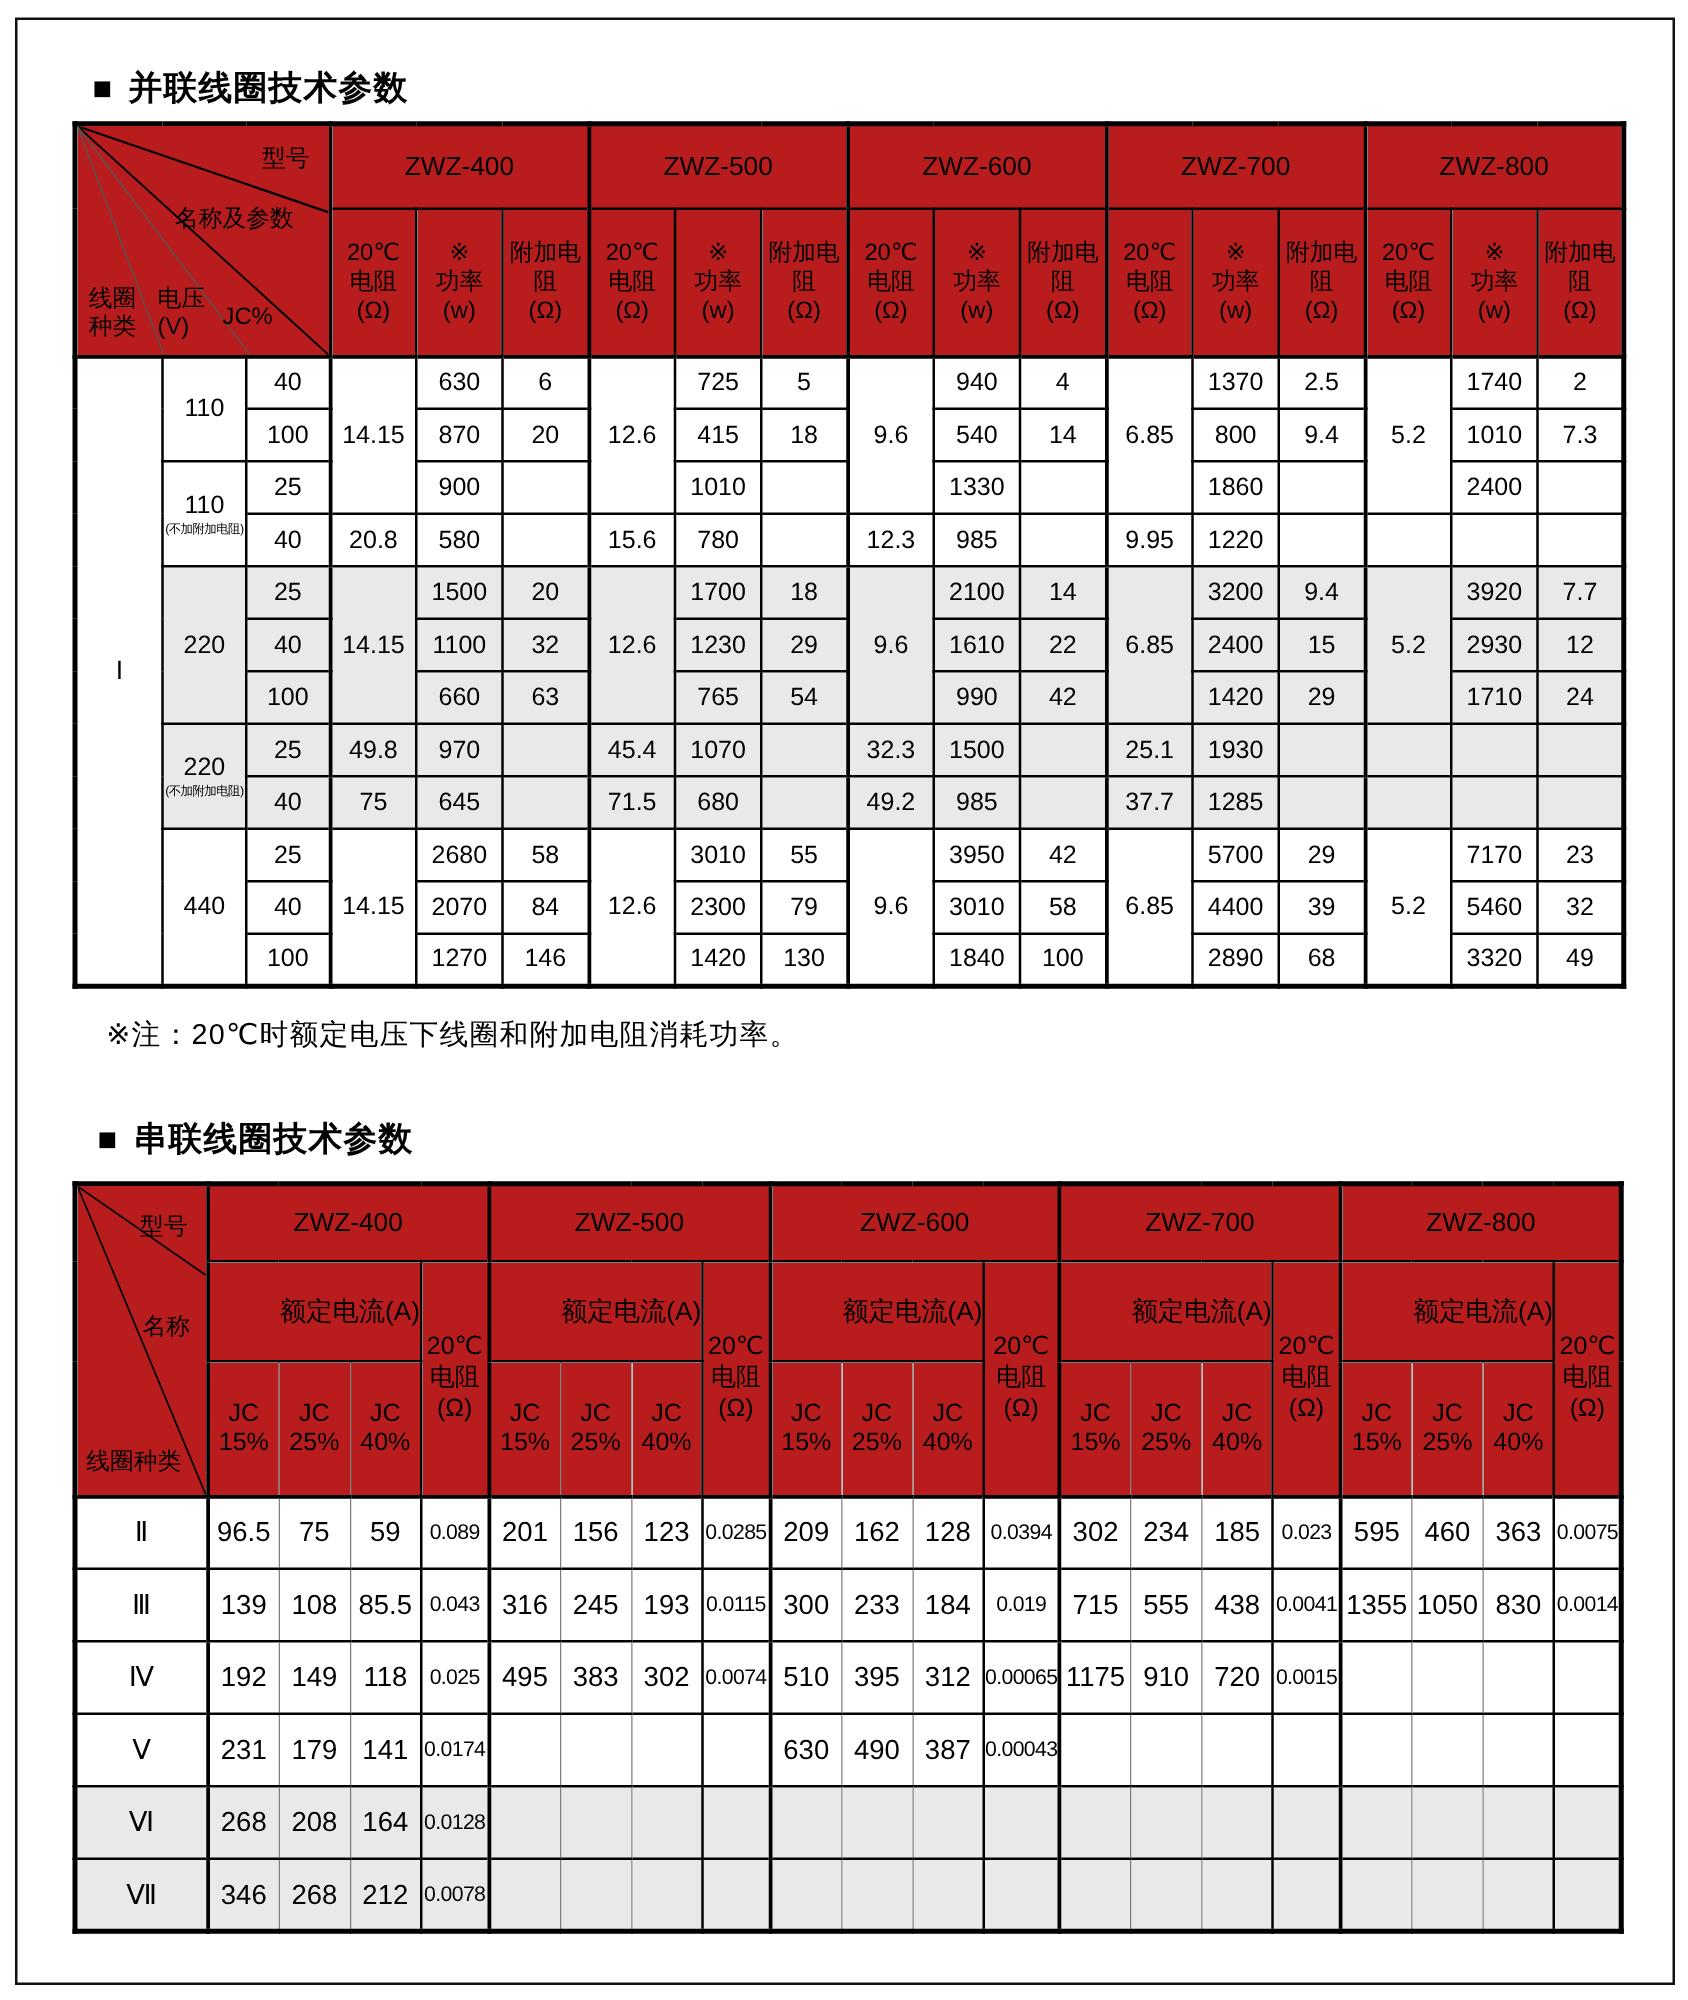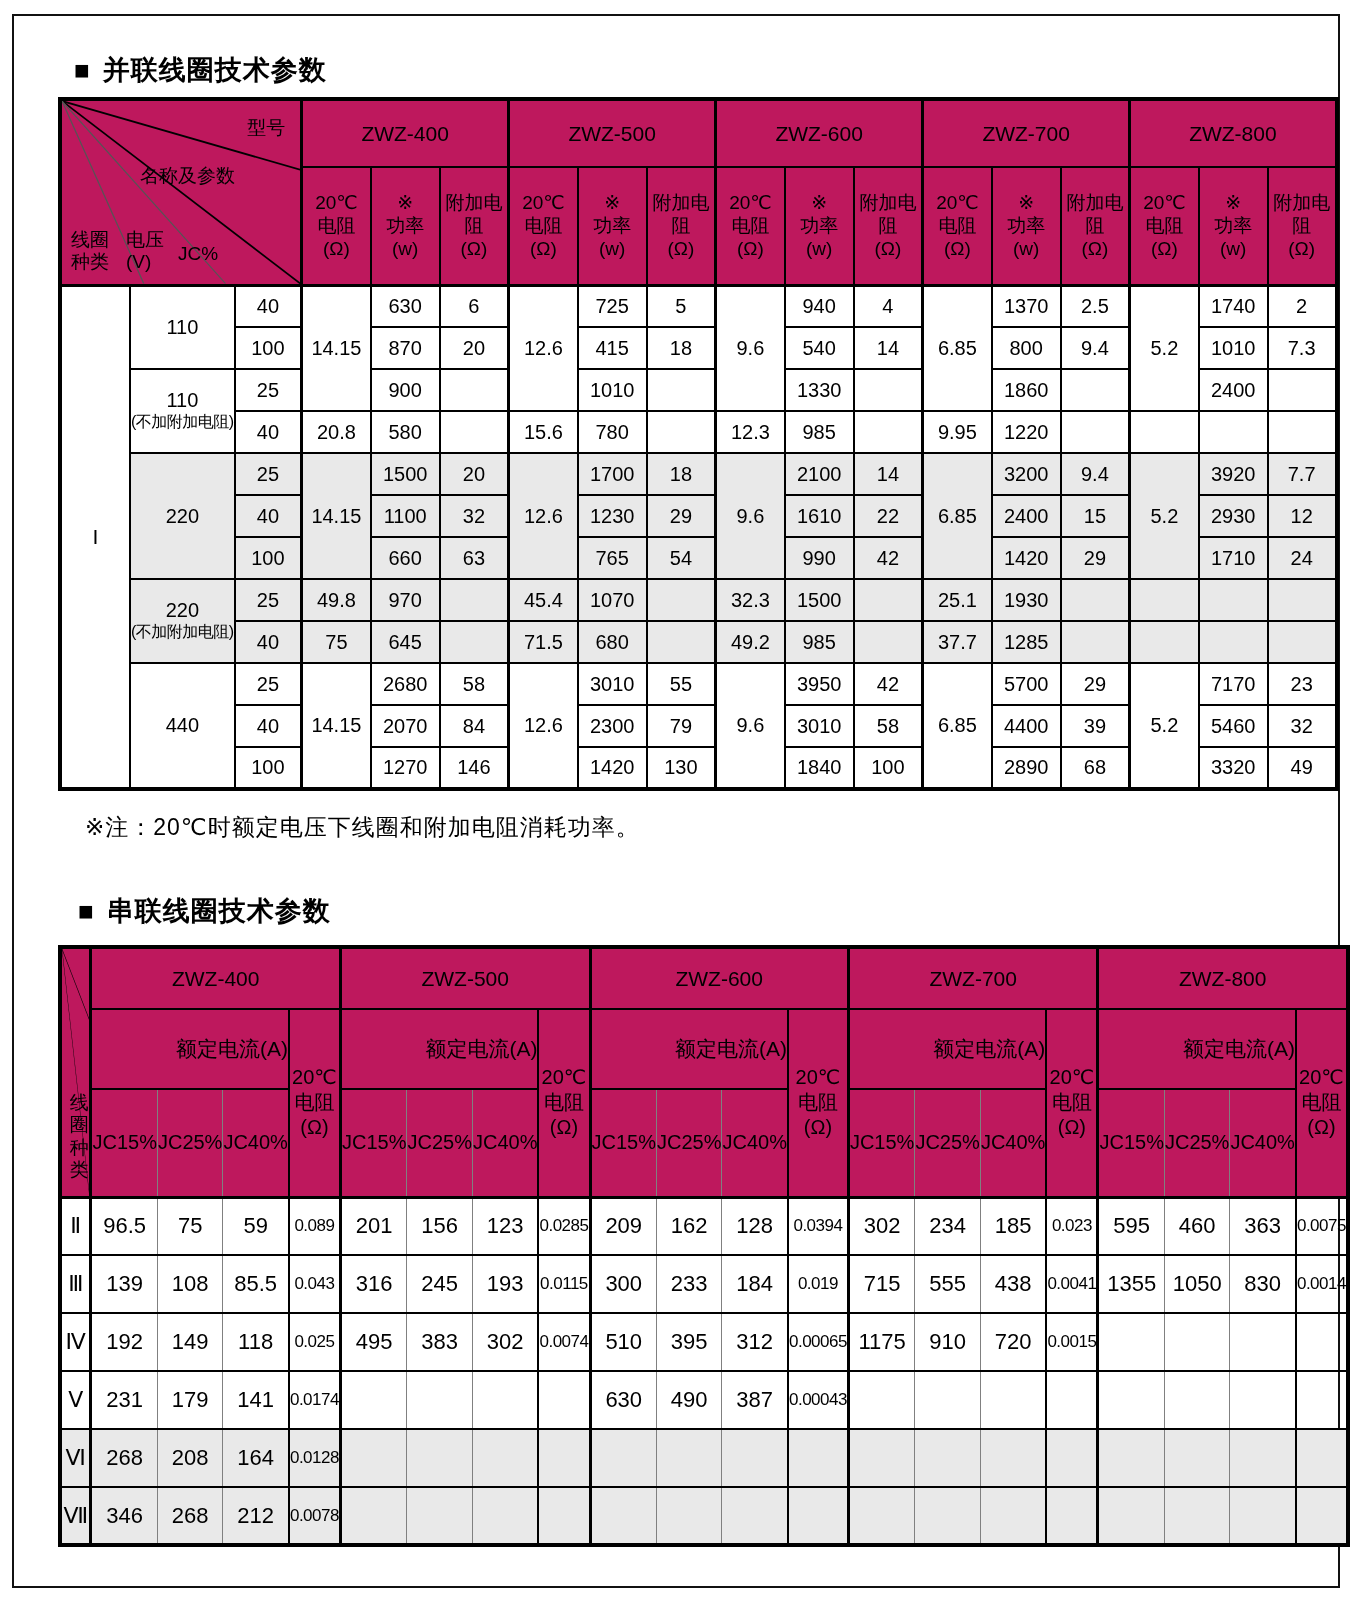--- a/index.html
+++ b/index.html
@@ -11,37 +11,37 @@
 
   .sec-title { position:absolute; font-size:27px; font-weight:bold; letter-spacing:1px; }
   .sec-title .marker { font-size:26px; margin-right:12px; }
   #title-parallel { left:74px; top:52px; }
   #title-series   { left:78px; top:893px; }
   .note { position:absolute; left:85px; top:812px; font-size:23px; letter-spacing:1px; }
 
   table { border-collapse:collapse; table-layout:fixed; position:absolute; }
   th, td { border:2px solid #000; text-align:center; vertical-align:middle;
     padding:0; overflow:hidden; }
-  thead th { background:#be185d; font-weight:normal; }
+  thead th { background:#b91c1c; font-weight:normal; }
   tr.shaded td { background:#e9e9e9; }
   .grp { border-left:3px solid #000 !important; }
   .thin-l { border-left:1px solid #808080; }
   .thin-r { border-right:1px solid #808080; }
 
   
   #ptable { left:58px; top:97px; border:4px solid #000; }
   #ptable thead tr:nth-child(1) { height:68px; }
   #ptable thead tr:nth-child(2) { height:118px; }
   #ptable tbody tr { height:42px; }
   #ptable thead tr:nth-child(2) th, #ptable .corner { border-bottom:3px solid #000; }
   #ptable .model { font-size:21px; }
   #ptable .sub { font-size:19px; line-height:1.22; }
   #ptable tbody td { font-size:20px; }
   .coil-cell { font-size:24px; }
-  .volt-note { display:block; font-size:16px; letter-spacing:-0.5px; white-space:nowrap; }
+  .volt-note { display:block; font-size:10px; letter-spacing:-0.5px; white-space:nowrap; }
 
   
   .corner, .corner2 { position:relative; }
   .corner svg, .corner2 svg { position:absolute; left:0; top:0; width:100%; height:100%; }
   .corner .lbl, .corner2 .lbl { position:absolute; font-size:19px; line-height:1.18;
     white-space:pre-line; }
   .corner .c-top { right:15px; top:16px; }
   .corner .c-mid { left:78px;  top:64px; }
   .corner .c-b1  { left:9px;   bottom:10px; text-align:left; }
   .corner .c-b2  { left:64px;  bottom:10px; text-align:left; }
@@ -55,21 +55,21 @@
   #stable thead tr:nth-child(1) { height:62px; }
   #stable thead tr:nth-child(2) { height:80px; }
   #stable thead tr:nth-child(3) { height:108px; }
   #stable tbody tr { height:58px; }
   #stable thead tr:nth-child(3) th, #stable .rhead, #stable .corner2 {
     border-bottom:3px solid #000; }
   #stable .model { font-size:21px; }
   #stable .cur { font-size:21px;text-align:right; }
   #stable .rhead { font-size:20px; line-height:1.25; }
   #stable .jch { font-size:20px; }
-  #stable .jch .stack { display:flex; flex-direction:row; justify-content:center;
+  #stable .jch .stack { display:flex; flex-direction:column; justify-content:center;
     height:100%; }
   #stable tbody td { font-size:22px; }
   #stable tbody td.rcol { font-size:17px; letter-spacing:-0.5px;margin-top:44px; }
   .coil2-cell { font-size:23px; }
 </style>
 </head>
 <body>
 
 <div class="page-border"></div>
 

